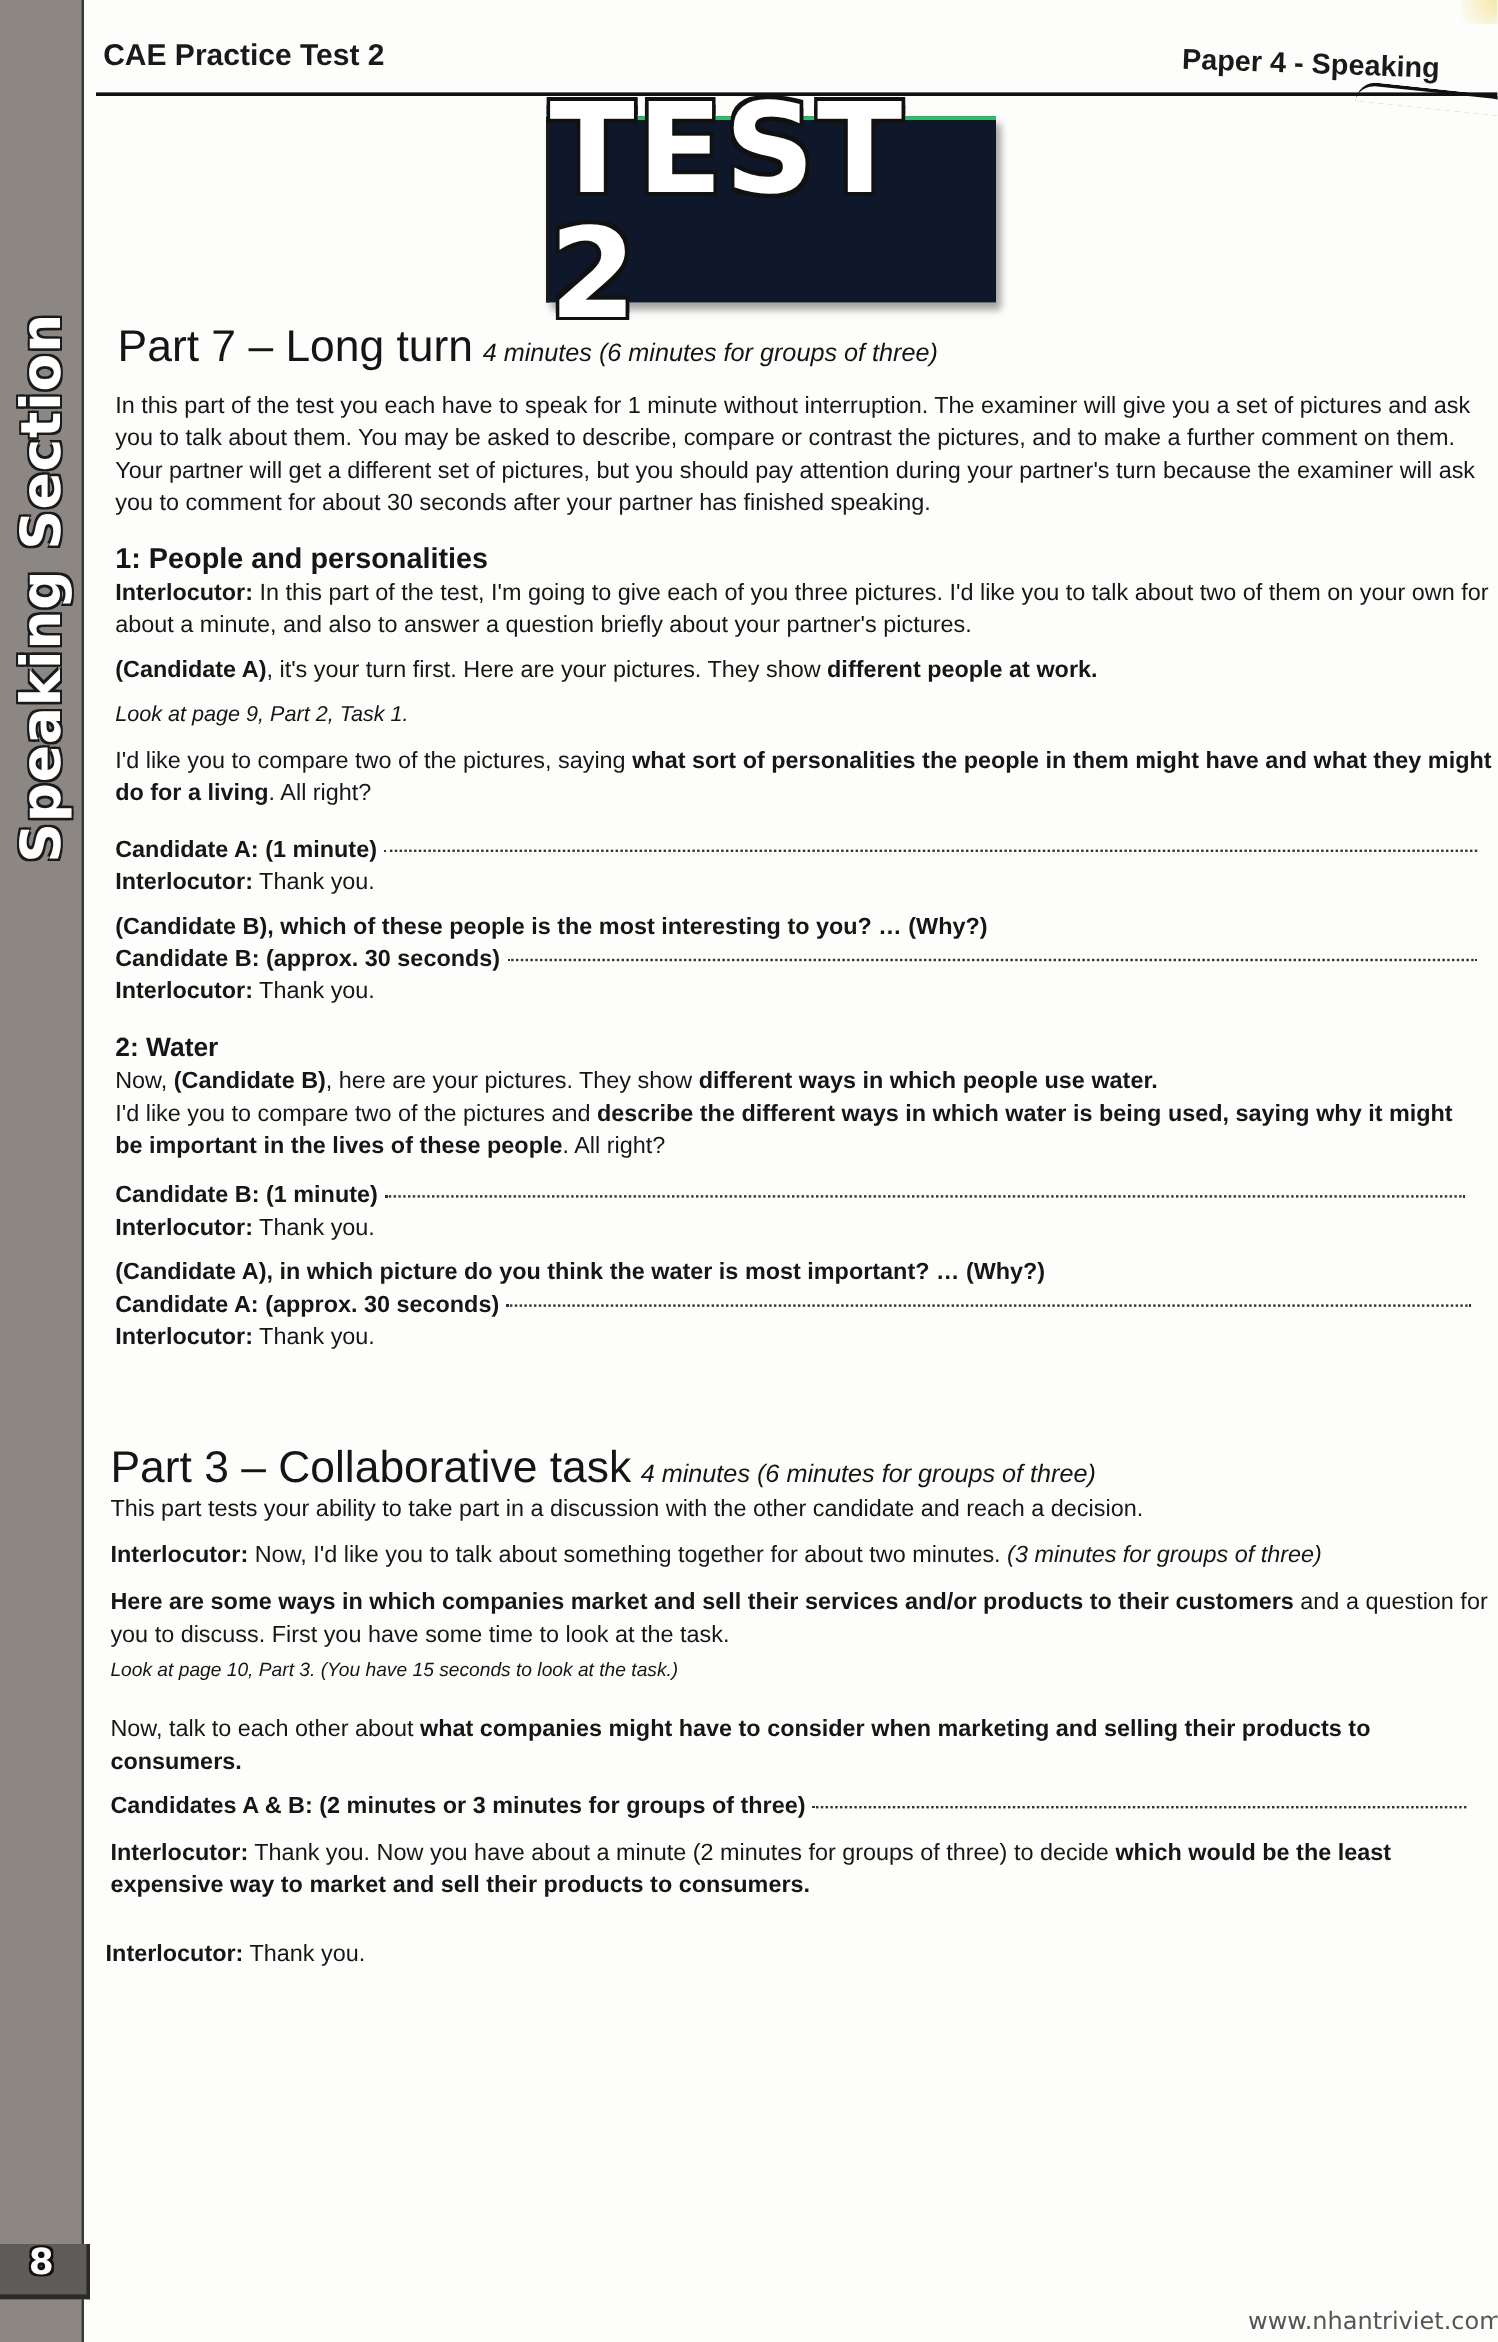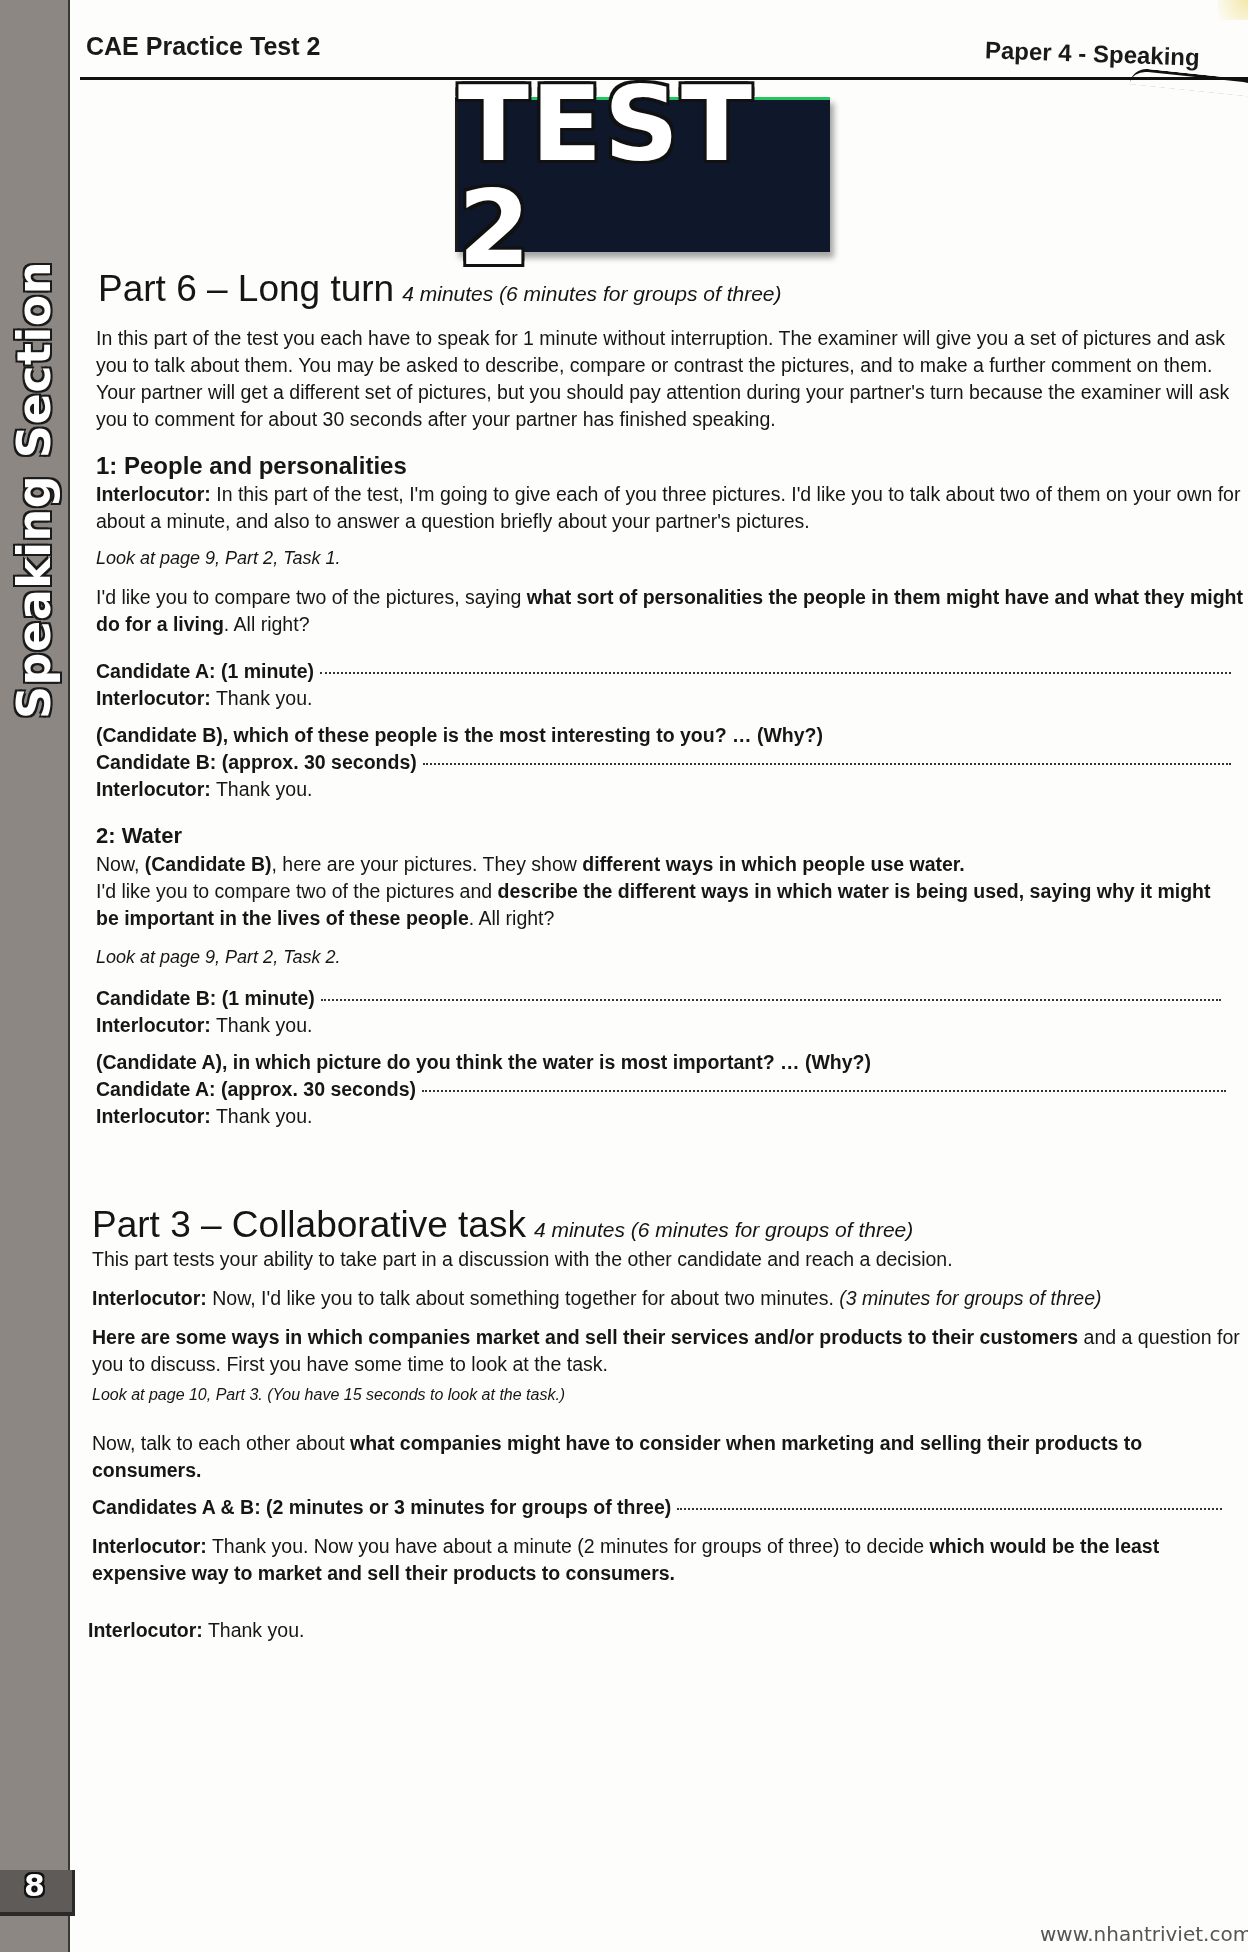--- a/index.html
+++ b/index.html
@@ -89,28 +89,31 @@
 <div class="header-rule"></div>
 <div class="header-rule-curve"></div>
 
 <div class="test-box">
   <span class="test-title">TEST 2</span>
 </div>
 
 <div class="content">
 
   <h2 class="part-heading" style="margin-left:2px;">
-    <span>Part 6 – Long turn</span><span class="part-duration">4 minutes (6 minutes for groups of three)</span>
+    <span>Part 7 – Long turn</span><span class="part-duration">4 minutes (6 minutes for groups of three)</span>
   </h2>
   <p style="margin-top:14px; width:1150px;">In this part of the test you each have to speak for 1 minute without interruption. The examiner will give you a set of pictures and ask you to talk about them. You may be asked to describe, compare or contrast the pictures, and to make a further comment on them. Your partner will get a different set of pictures, but you should pay attention during your partner's turn because the examiner will ask you to comment for about 30 seconds after your partner has finished speaking.</p>
 
   <h3 class="sub-heading" style="margin-top:18px;">1: People and personalities</h3>
   <p>
     <b>Interlocutor:</b>
     <span>In this part of the test, I'm going to give each of you three pictures. I'd like you to talk about two of them on your own for about a minute, and also to answer a question briefly about your partner's pictures.</span>
+  </p>
+  <p style="margin-top:10px;">
+    <b>(Candidate A)</b><span>, it's your turn first. Here are your pictures. They show </span><b>different people at work.</b>
   </p>
   <p class="i" style="margin-top:10px; font-size:18px;">Look at page 9, Part 2, Task 1.</p>
   <p style="margin-top:12px;">
     <span>I'd like you to compare two of the pictures, saying </span><b>what sort of personalities the people in them might have and what they might do for a living</b><span>. All right?</span>
   </p>
 
   <div class="row" style="margin-top:20px; width:1135px;">
     <p><b>Candidate A: (1 minute)</b></p>
       <span class="fill"></span>
   </div>
@@ -128,21 +131,20 @@
     <span>Thank you.</span>
   </p>
 
   <h3 class="sub-heading" style="margin-top:18px; font-size:22px;">2: Water</h3>
   <p>
     <span>Now, </span><b>(Candidate B)</b><span>, here are your pictures. They show </span><b>different ways in which people use water.</b>
   </p>
   <p style="width:1130px;">
     <span>I'd like you to compare two of the pictures and </span><b>describe the different ways in which water is being used, saying why it might be important in the lives of these people</b><span>. All right?</span>
   </p>
-  <p class="i" style="margin-top:12px; font-size:18px;">Look at page 9, Part 2, Task 2.</p>
 
   <div class="row" style="margin-top:14px; width:1125px;">
     <p><b>Candidate B: (1 minute)</b></p>
       <span class="fill"></span>
   </div>
   <p>
     <b>Interlocutor:</b>
     <span>Thank you.</span>
   </p>
   <p style="margin-top:10px;"><b>(Candidate A), in which picture do you think the water is most important? … (Why?)</b></p>

